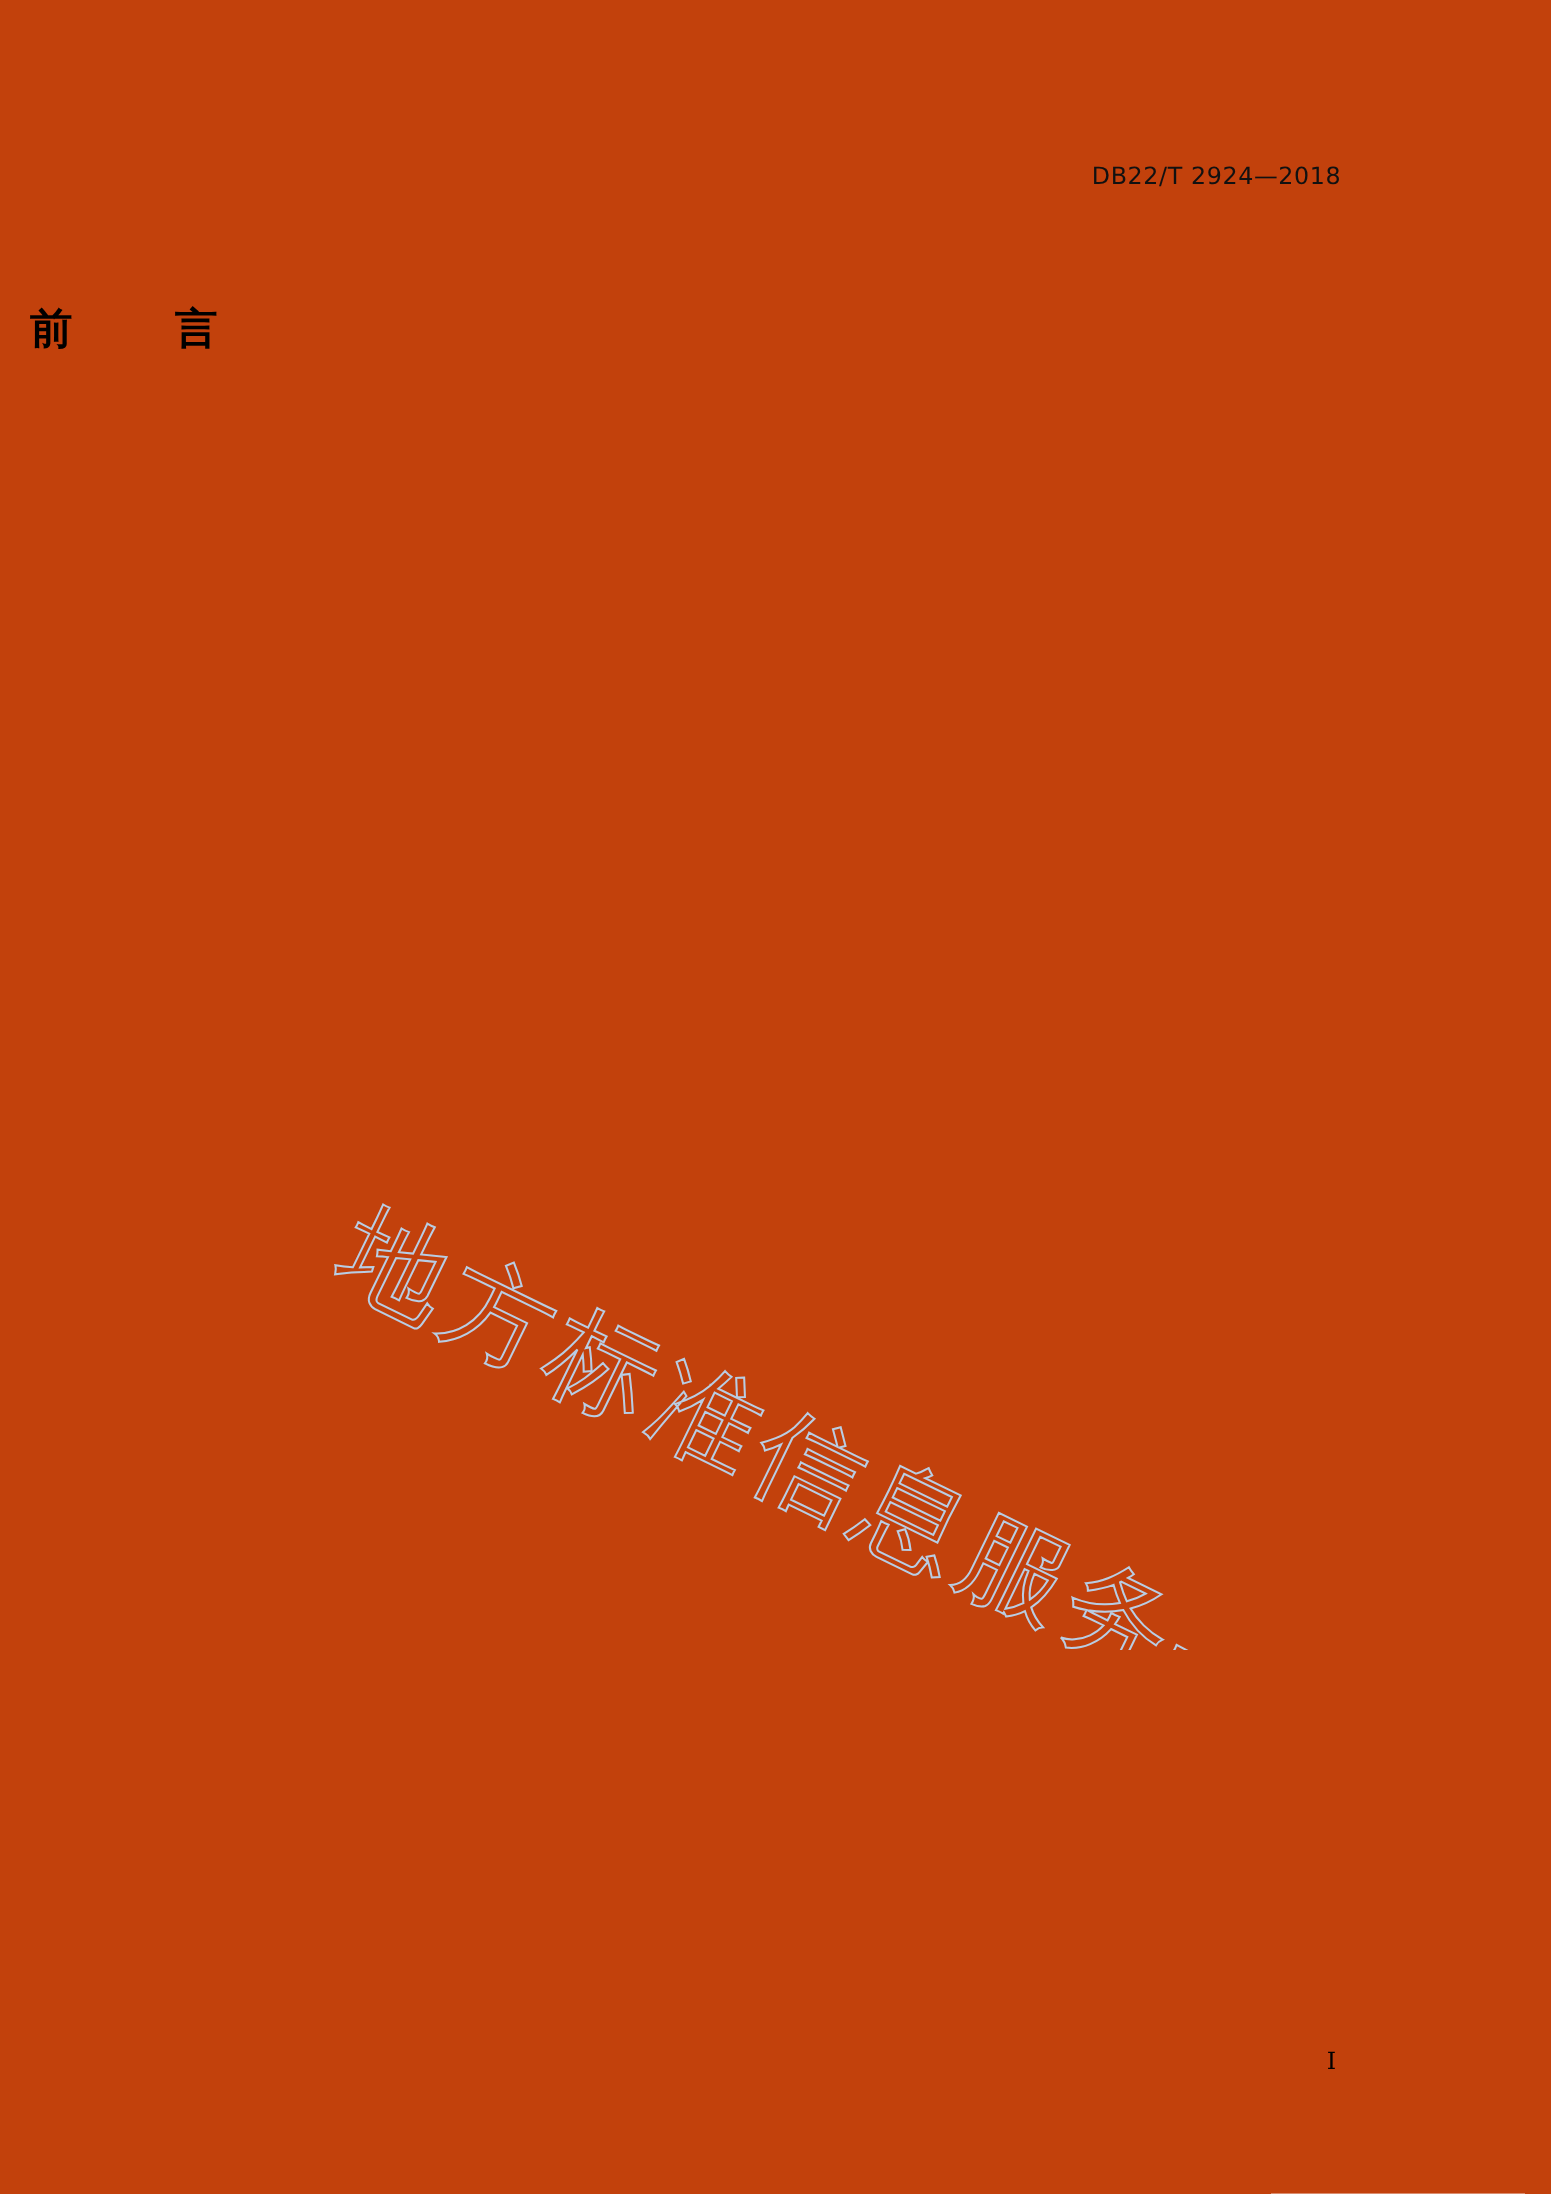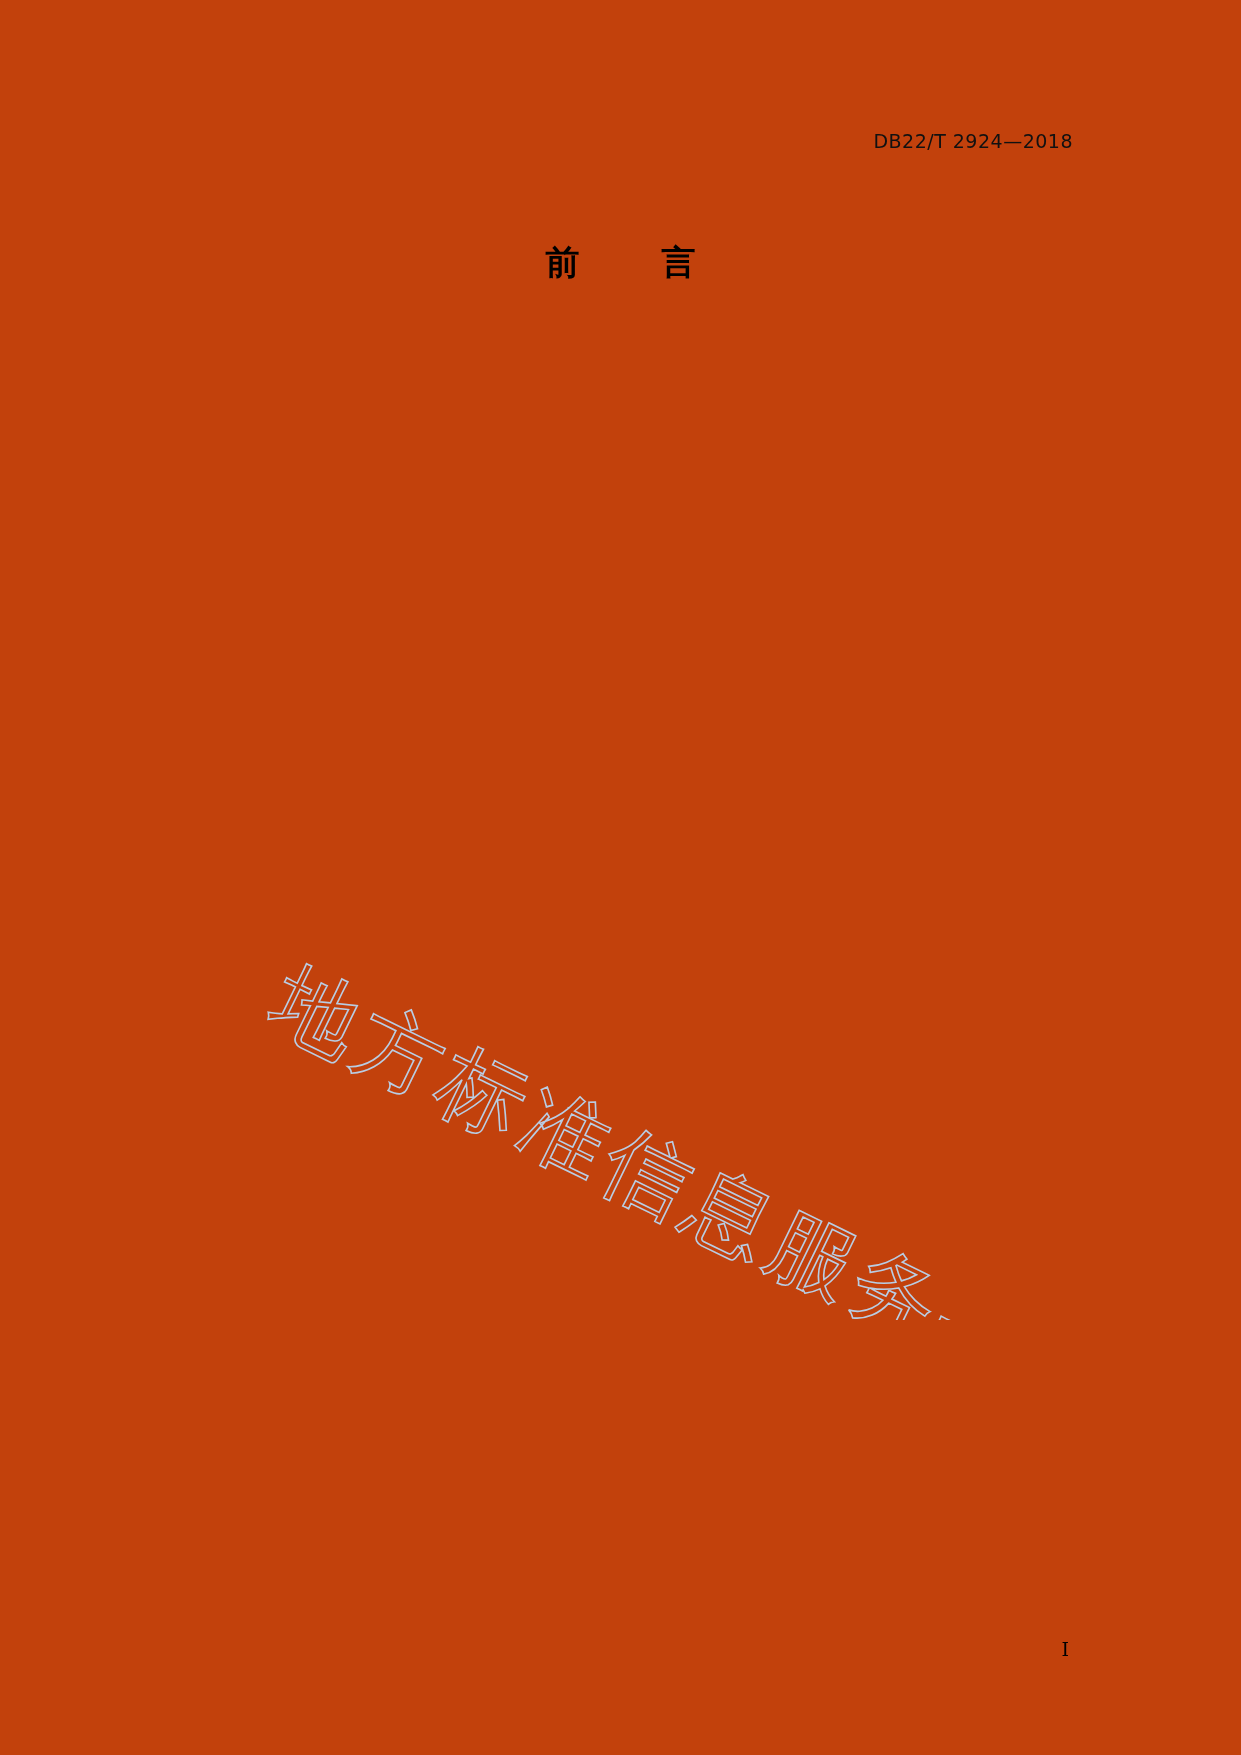--- a/index.html
+++ b/index.html
@@ -28,21 +28,21 @@
     color: #111111;
     white-space: nowrap;
   }
 
   
   .doc-title {
     position: absolute;
     top: 240px;
     left: 0;
     width: 100%;
-    text-align: center;
+    text-align: left;
     font-size: 34px;
     font-weight: bold;
     letter-spacing: 24px;
     text-indent: 24px;
     font-family: "DejaVu Serif", "Liberation Serif", serif;
     color: #000000;
   }
 
   
   .body-block {

